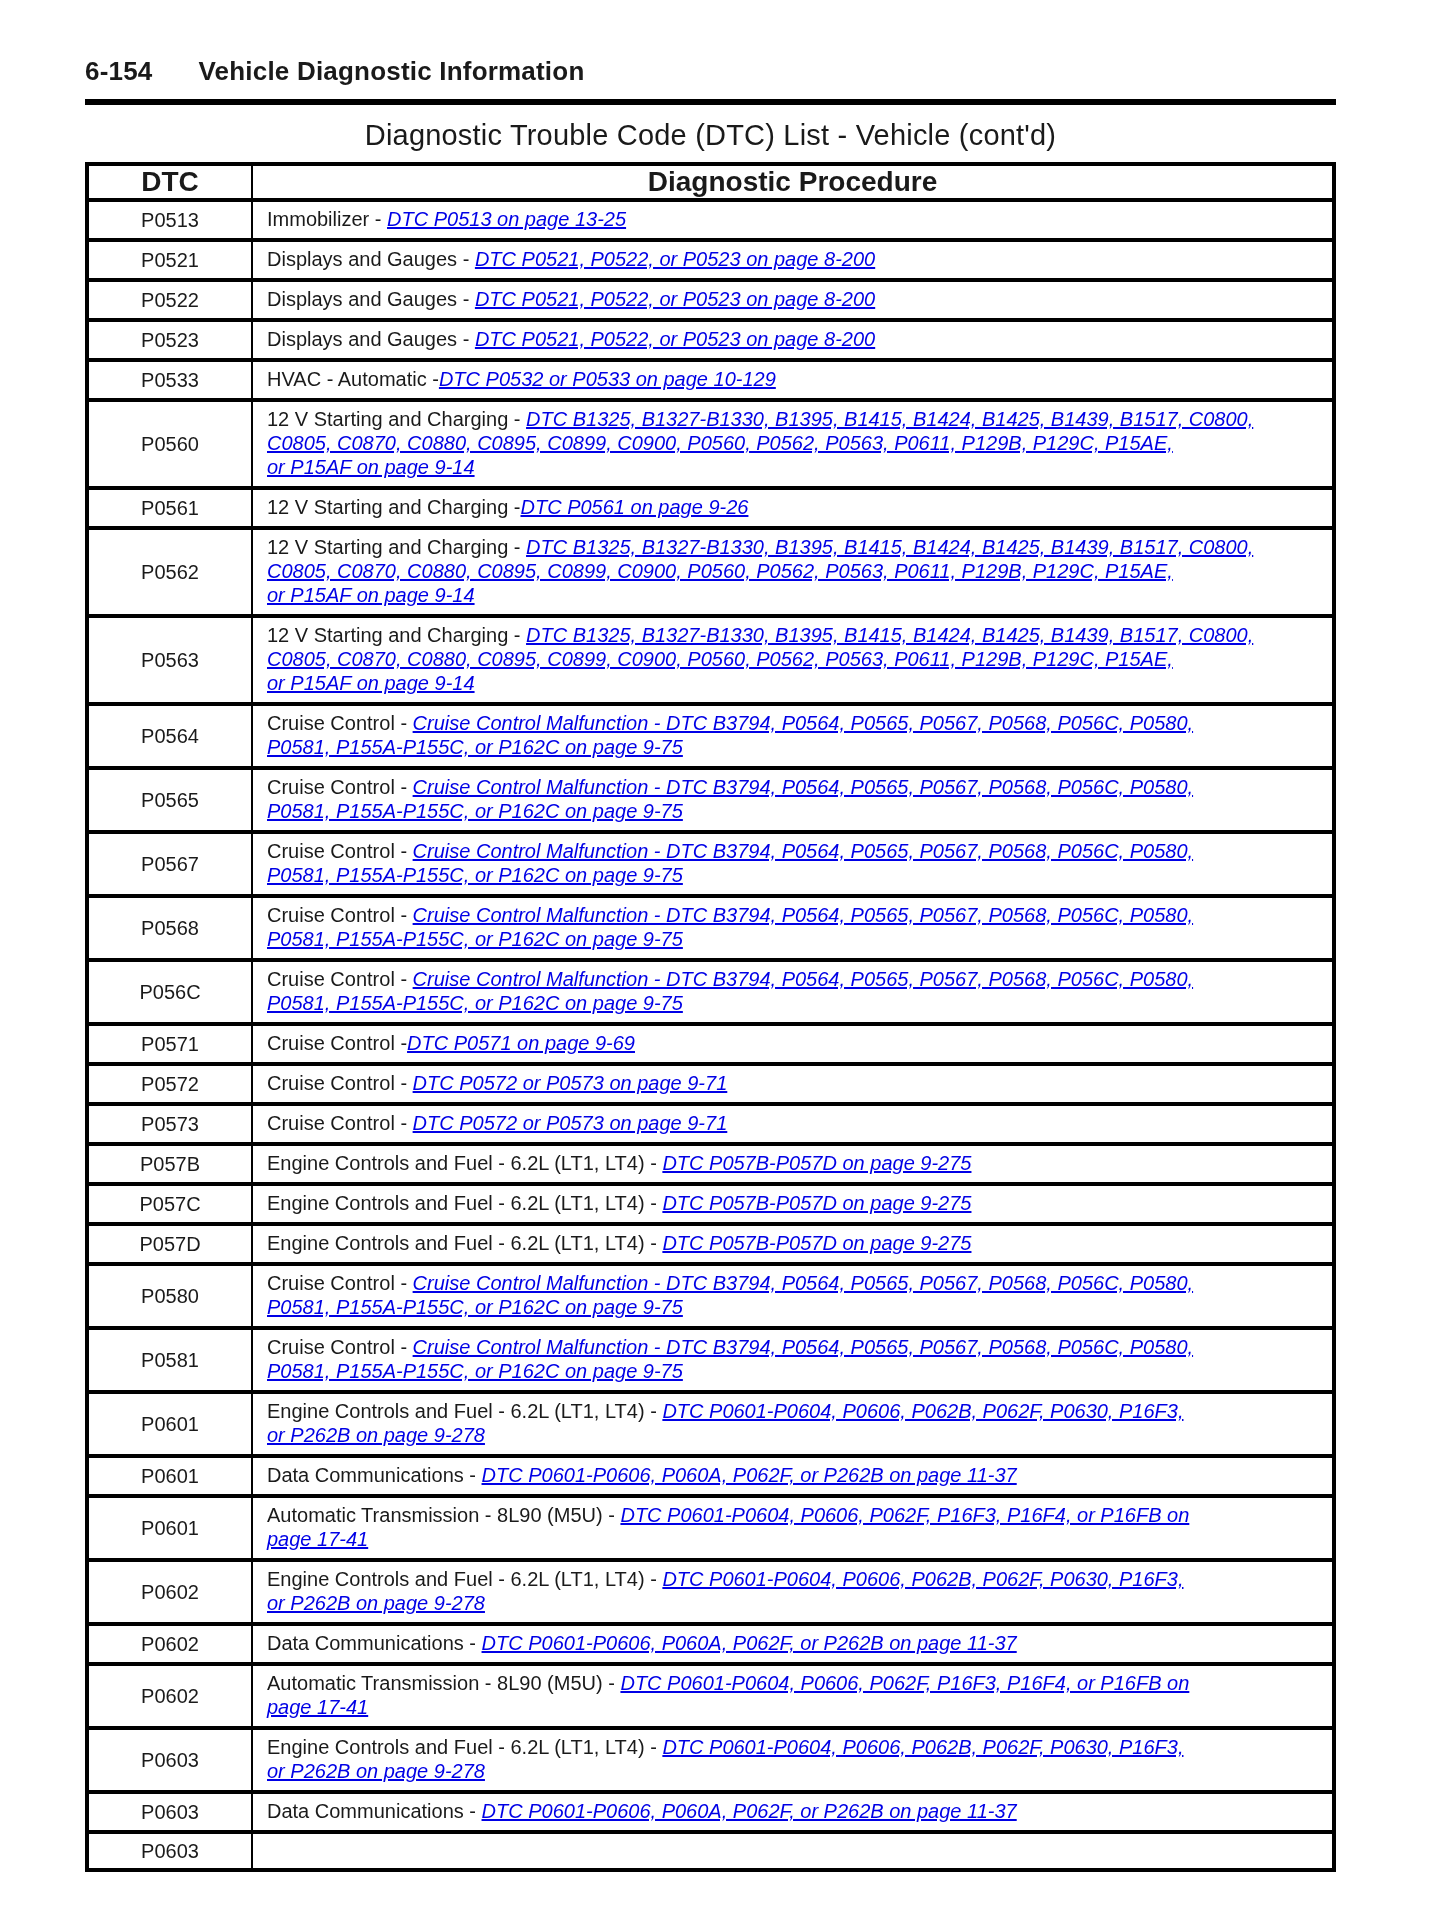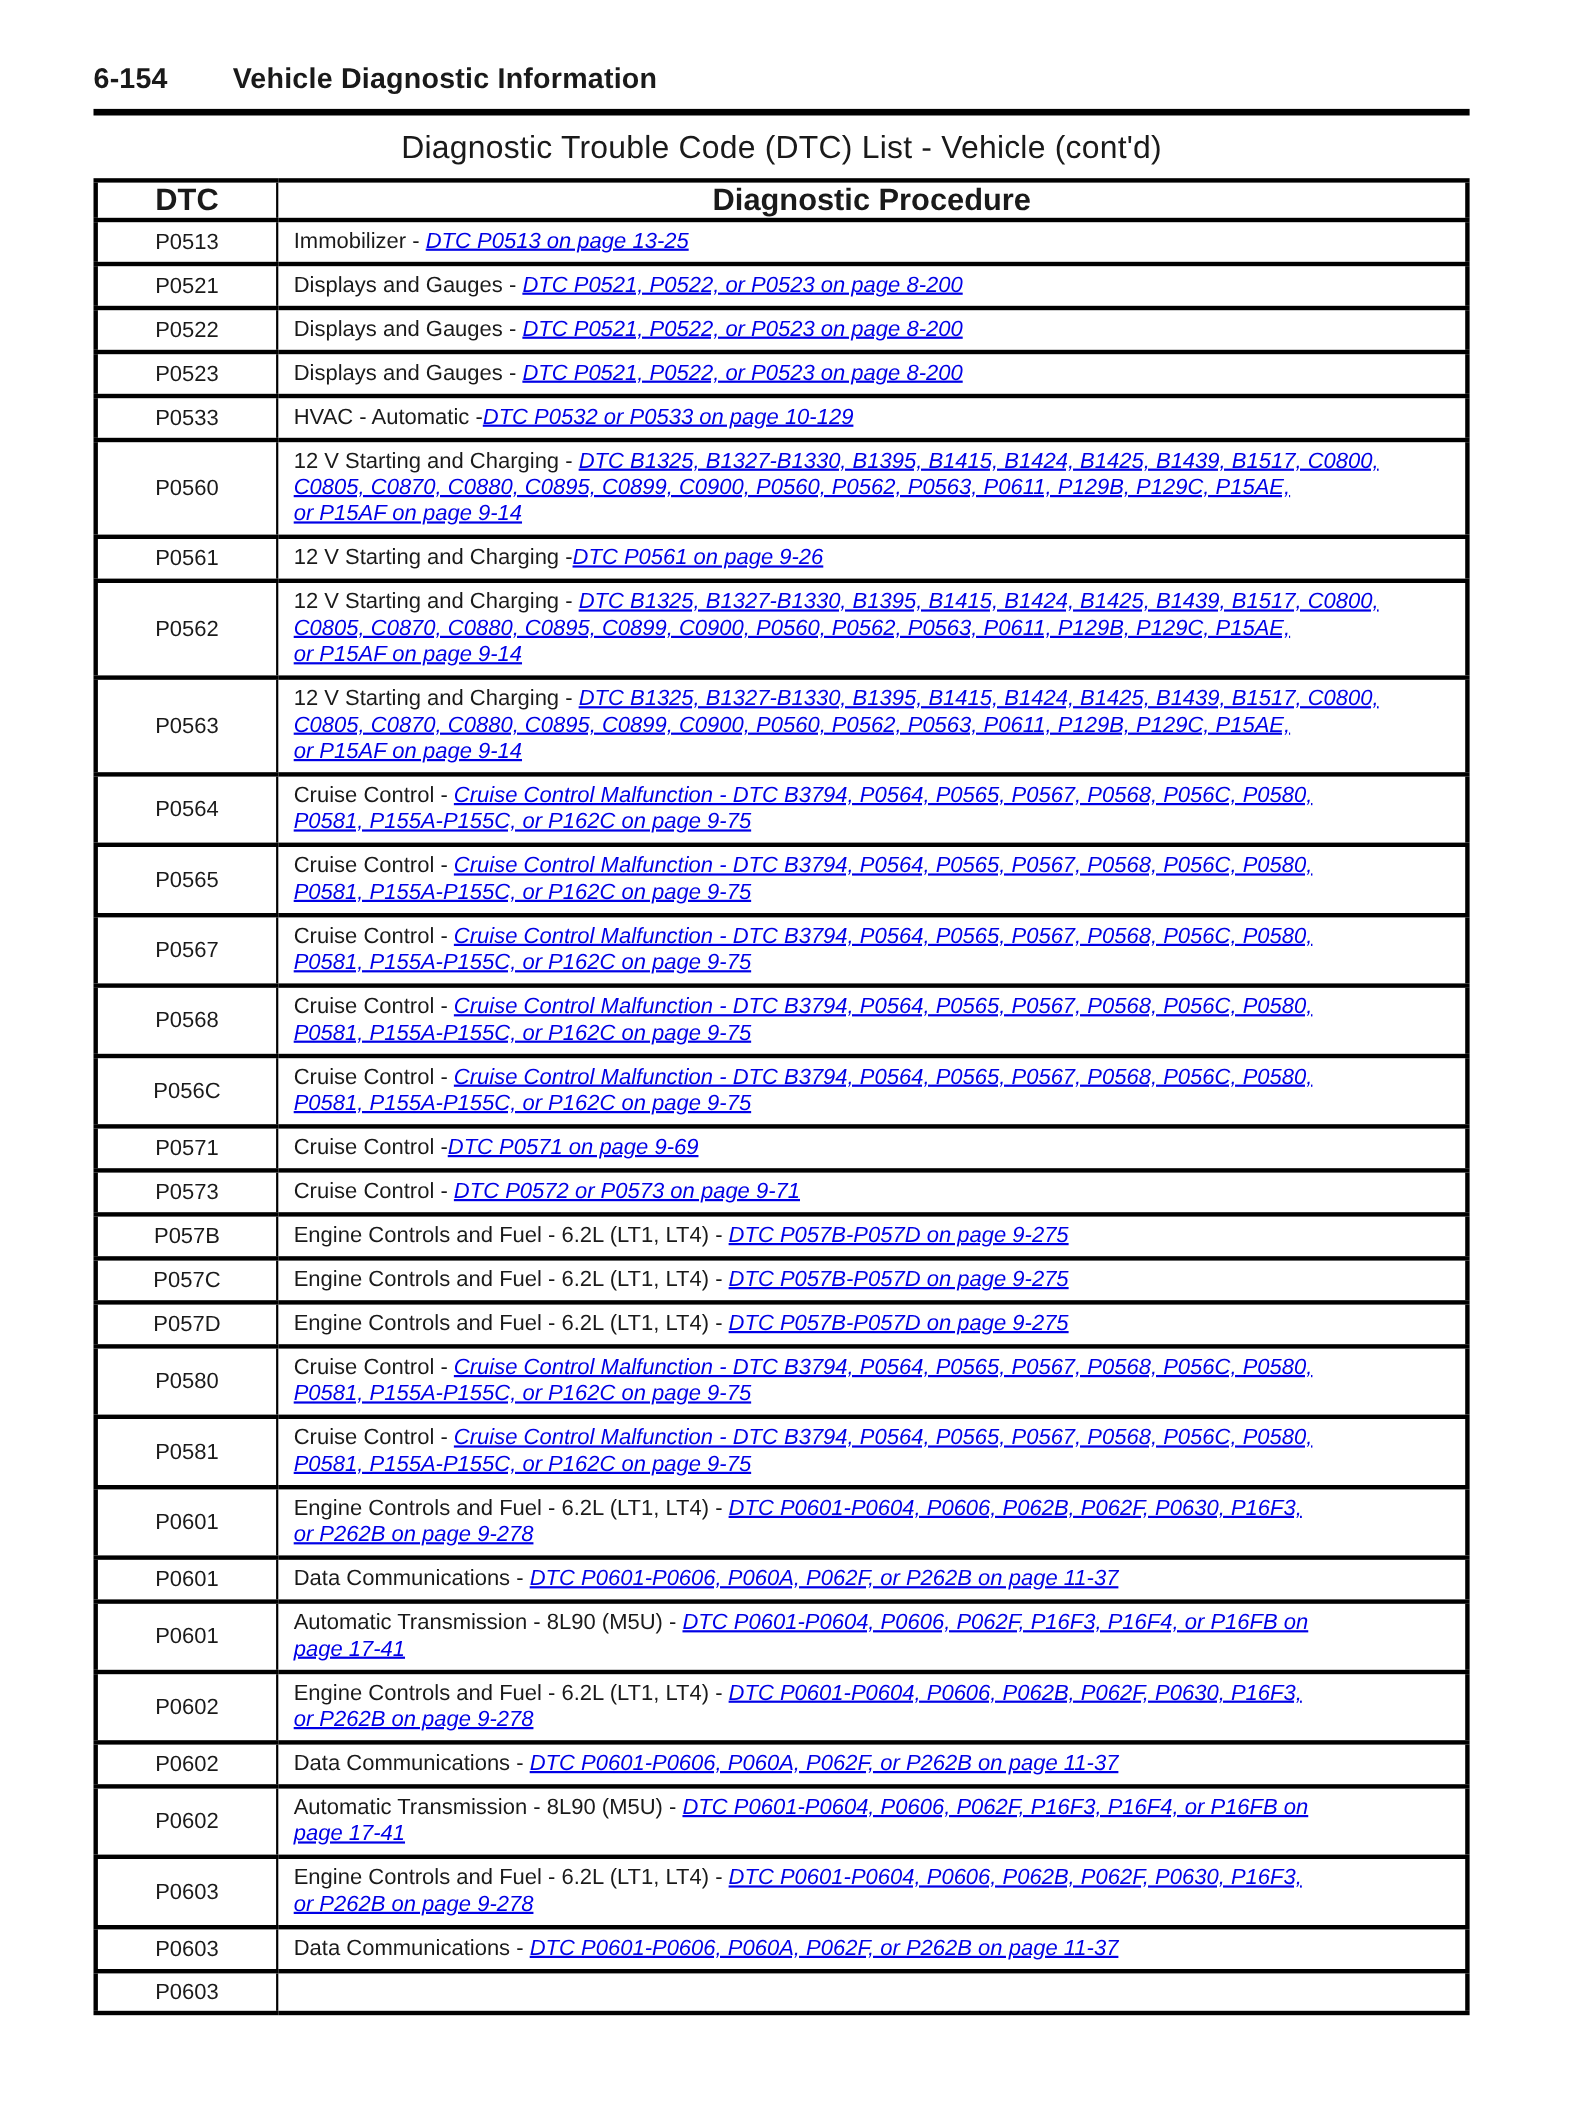--- a/index.html
+++ b/index.html
@@ -12,21 +12,21 @@
     overflow: hidden;
   }
   .page {
     box-sizing: border-box;
     width: 1444px; height: 1920px;
     padding: 56px 108px 0 85px;
   }
   .running-header {
     display: flex;
     align-items: baseline;
-    gap: 59px;
+    gap: 46px;
     font-weight: bold;
     font-size: 26px;
     letter-spacing: 0.2px;
   }
   .header-rule {
     width: 1251px;
     height: 6px;
     background: #000;
     margin-top: 12px;
   }
@@ -166,20 +166,24 @@
         <tr>
           <td class="dtc-cell">P056C</td>
           <td class="proc-cell"><span>Cruise Control - </span><a class="proc-link" href="#">Cruise Control Malfunction - DTC B3794, P0564, P0565, P0567, P0568, P056C, P0580,
 P0581, P155A-P155C, or P162C on page 9-75</a></td>
         </tr>
         <tr>
           <td class="dtc-cell">P0571</td>
           <td class="proc-cell"><span>Cruise Control -</span><a class="proc-link" href="#">DTC P0571 on page 9-69</a></td>
         </tr>
         <tr>
+          <td class="dtc-cell">P0572</td>
+          <td class="proc-cell"><span>Cruise Control - </span><a class="proc-link" href="#">DTC P0572 or P0573 on page 9-71</a></td>
+        </tr>
+        <tr>
           <td class="dtc-cell">P0573</td>
           <td class="proc-cell"><span>Cruise Control - </span><a class="proc-link" href="#">DTC P0572 or P0573 on page 9-71</a></td>
         </tr>
         <tr>
           <td class="dtc-cell">P057B</td>
           <td class="proc-cell"><span>Engine Controls and Fuel - 6.2L (LT1, LT4) - </span><a class="proc-link" href="#">DTC P057B-P057D on page 9-275</a></td>
         </tr>
         <tr>
           <td class="dtc-cell">P057C</td>
           <td class="proc-cell"><span>Engine Controls and Fuel - 6.2L (LT1, LT4) - </span><a class="proc-link" href="#">DTC P057B-P057D on page 9-275</a></td>

